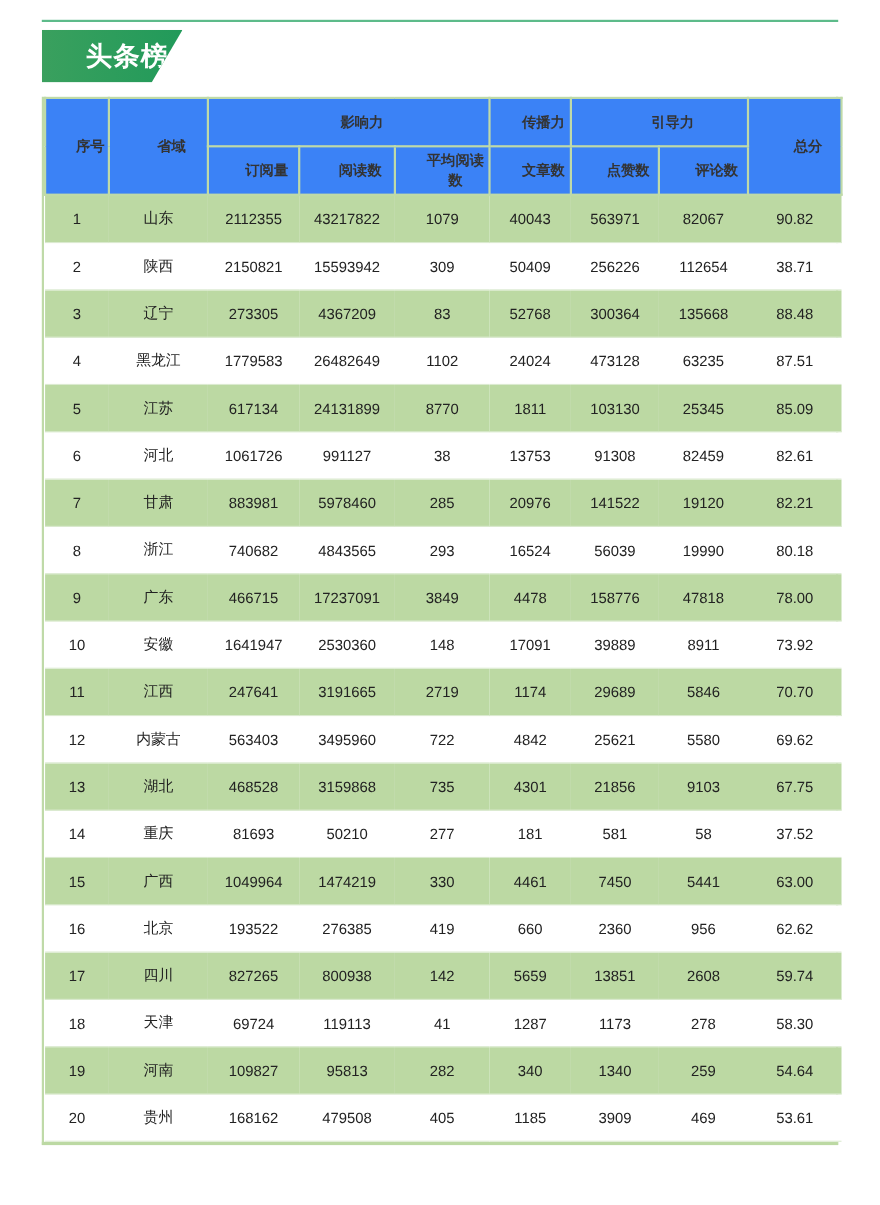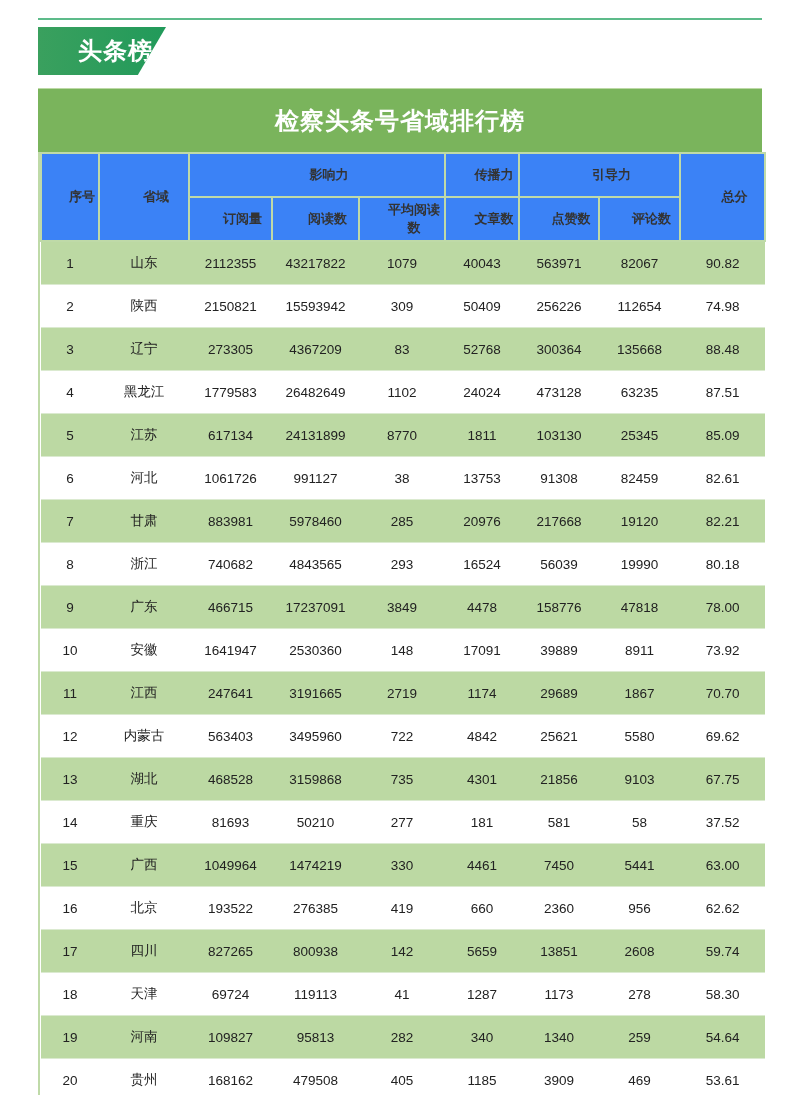--- a/index.html
+++ b/index.html
@@ -25,23 +25,20 @@
 </style>
 </head>
 <body>
 
 <div class="top-rule"></div>
 <div class="section-tag">
   <span>头条榜</span>
 </div>
 
 <div class="table-wrap">
-  <div class="title-bar">
-    <span>检察头条号省域排行榜</span>
-  </div>
   <div class="outer">
   <table>
     <colgroup>
       <col style="width:58px">
           <col style="width:90px">
           <col style="width:83px">
           <col style="width:87px">
           <col style="width:86px">
           <col style="width:74px">
           <col style="width:80px">
@@ -80,21 +77,21 @@
           </tr>
           <tr>
             <td>2</td>
             <td>陕西</td>
             <td>2150821</td>
             <td>15593942</td>
             <td>309</td>
             <td>50409</td>
             <td>256226</td>
             <td>112654</td>
-            <td>74.98</td>
+            <td>38.71</td>
           </tr>
           <tr>
             <td>3</td>
             <td>辽宁</td>
             <td>273305</td>
             <td>4367209</td>
             <td>83</td>
             <td>52768</td>
             <td>300364</td>
             <td>135668</td>
@@ -133,21 +130,21 @@
             <td>82459</td>
             <td>82.61</td>
           </tr>
           <tr>
             <td>7</td>
             <td>甘肃</td>
             <td>883981</td>
             <td>5978460</td>
             <td>285</td>
             <td>20976</td>
-            <td>217668</td>
+            <td>141522</td>
             <td>19120</td>
             <td>82.21</td>
           </tr>
           <tr>
             <td>8</td>
             <td>浙江</td>
             <td>740682</td>
             <td>4843565</td>
             <td>293</td>
             <td>16524</td>
@@ -178,21 +175,21 @@
             <td>73.92</td>
           </tr>
           <tr>
             <td>11</td>
             <td>江西</td>
             <td>247641</td>
             <td>3191665</td>
             <td>2719</td>
             <td>1174</td>
             <td>29689</td>
-            <td>1867</td>
+            <td>5846</td>
             <td>70.70</td>
           </tr>
           <tr>
             <td>12</td>
             <td>内蒙古</td>
             <td>563403</td>
             <td>3495960</td>
             <td>722</td>
             <td>4842</td>
             <td>25621</td>

